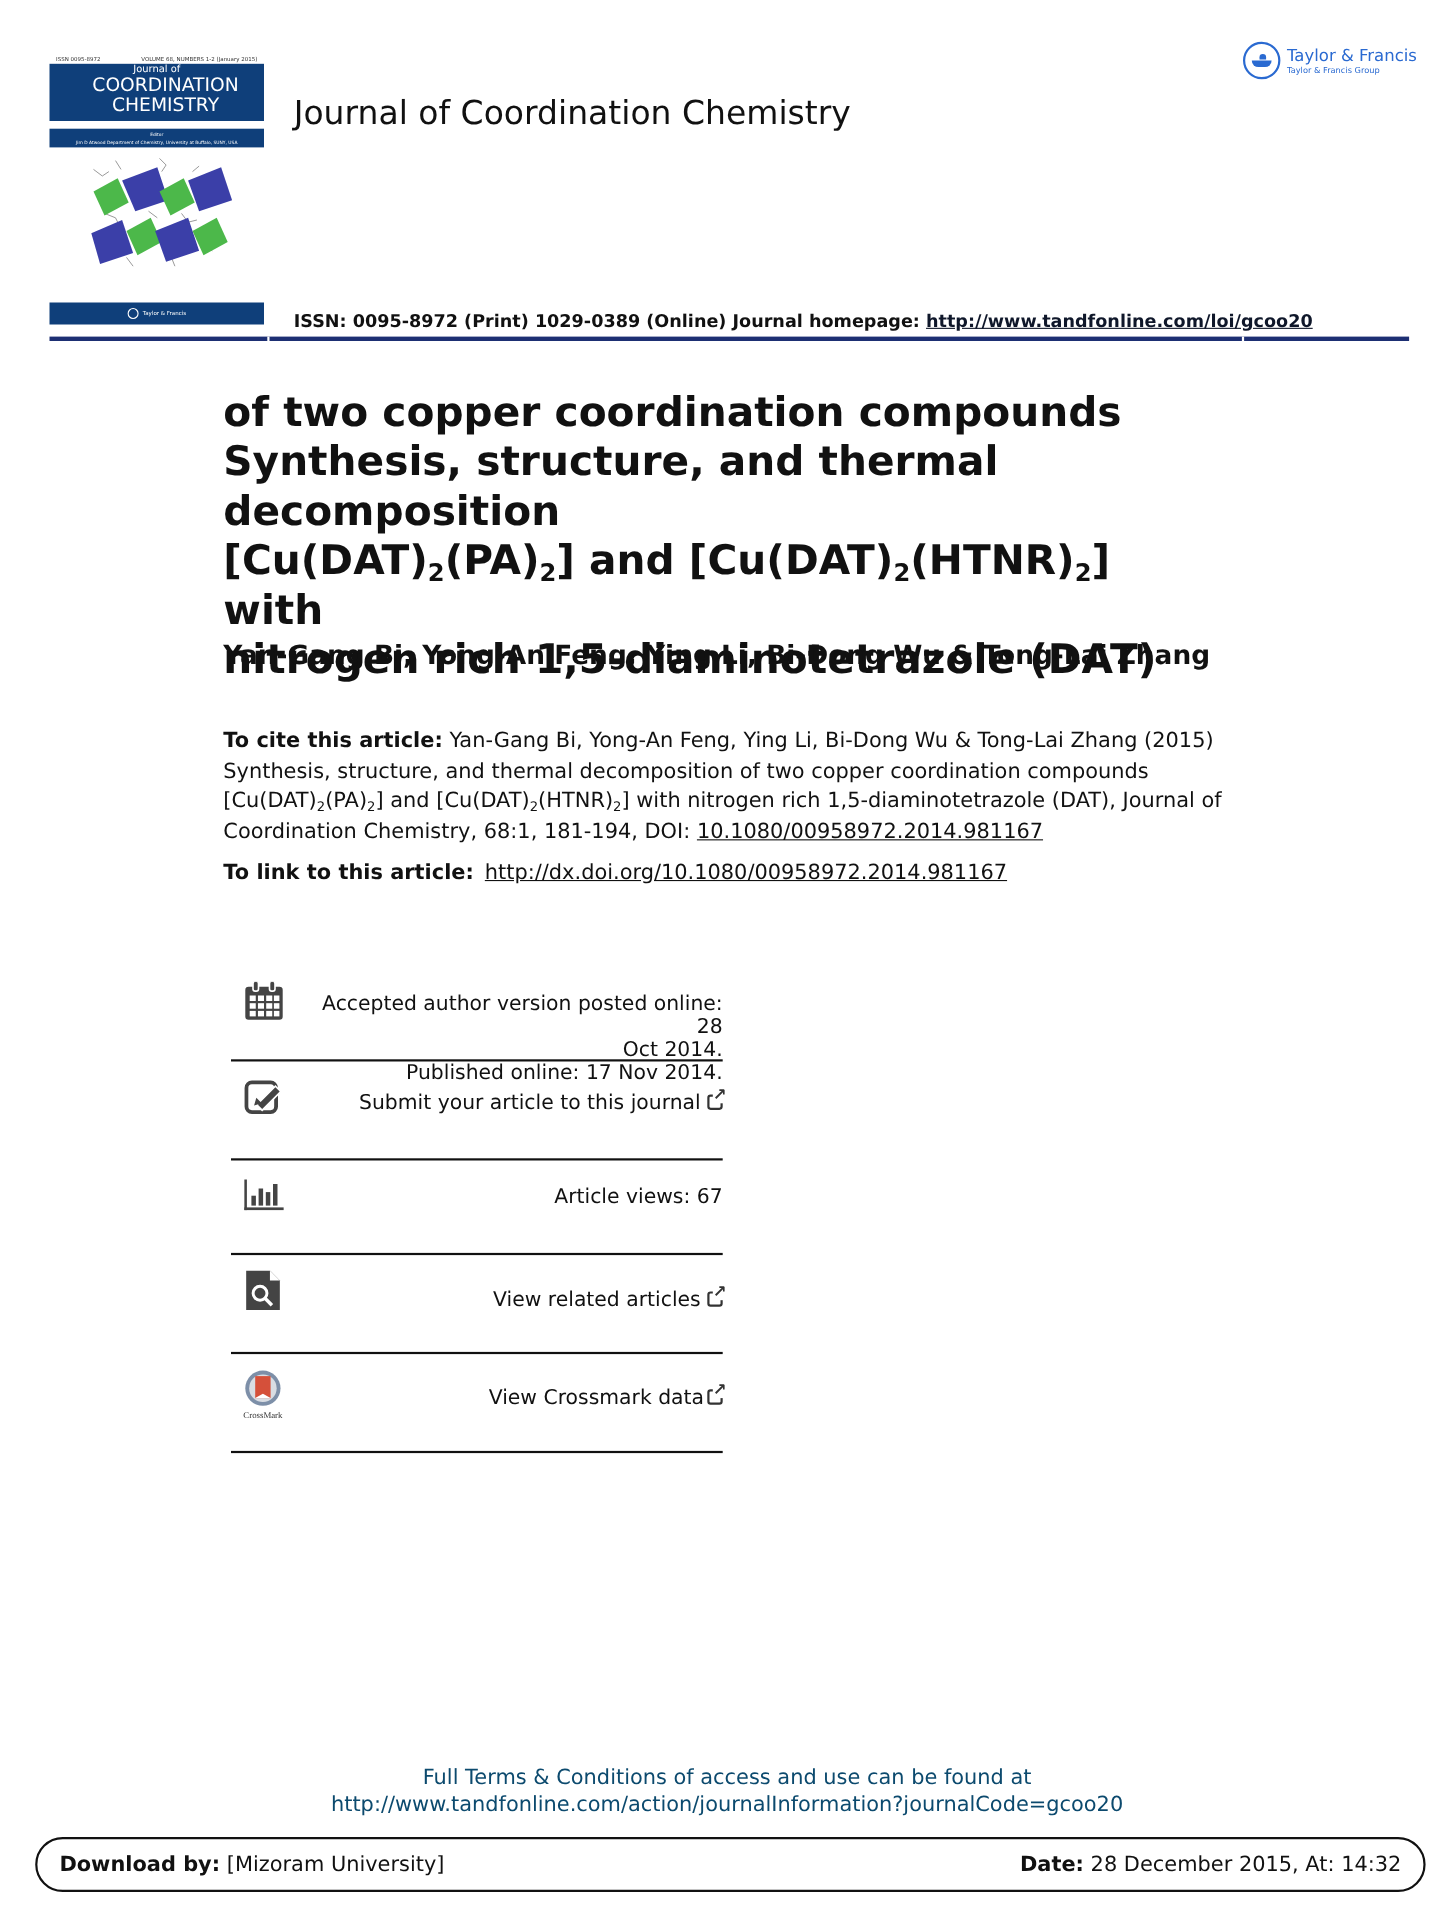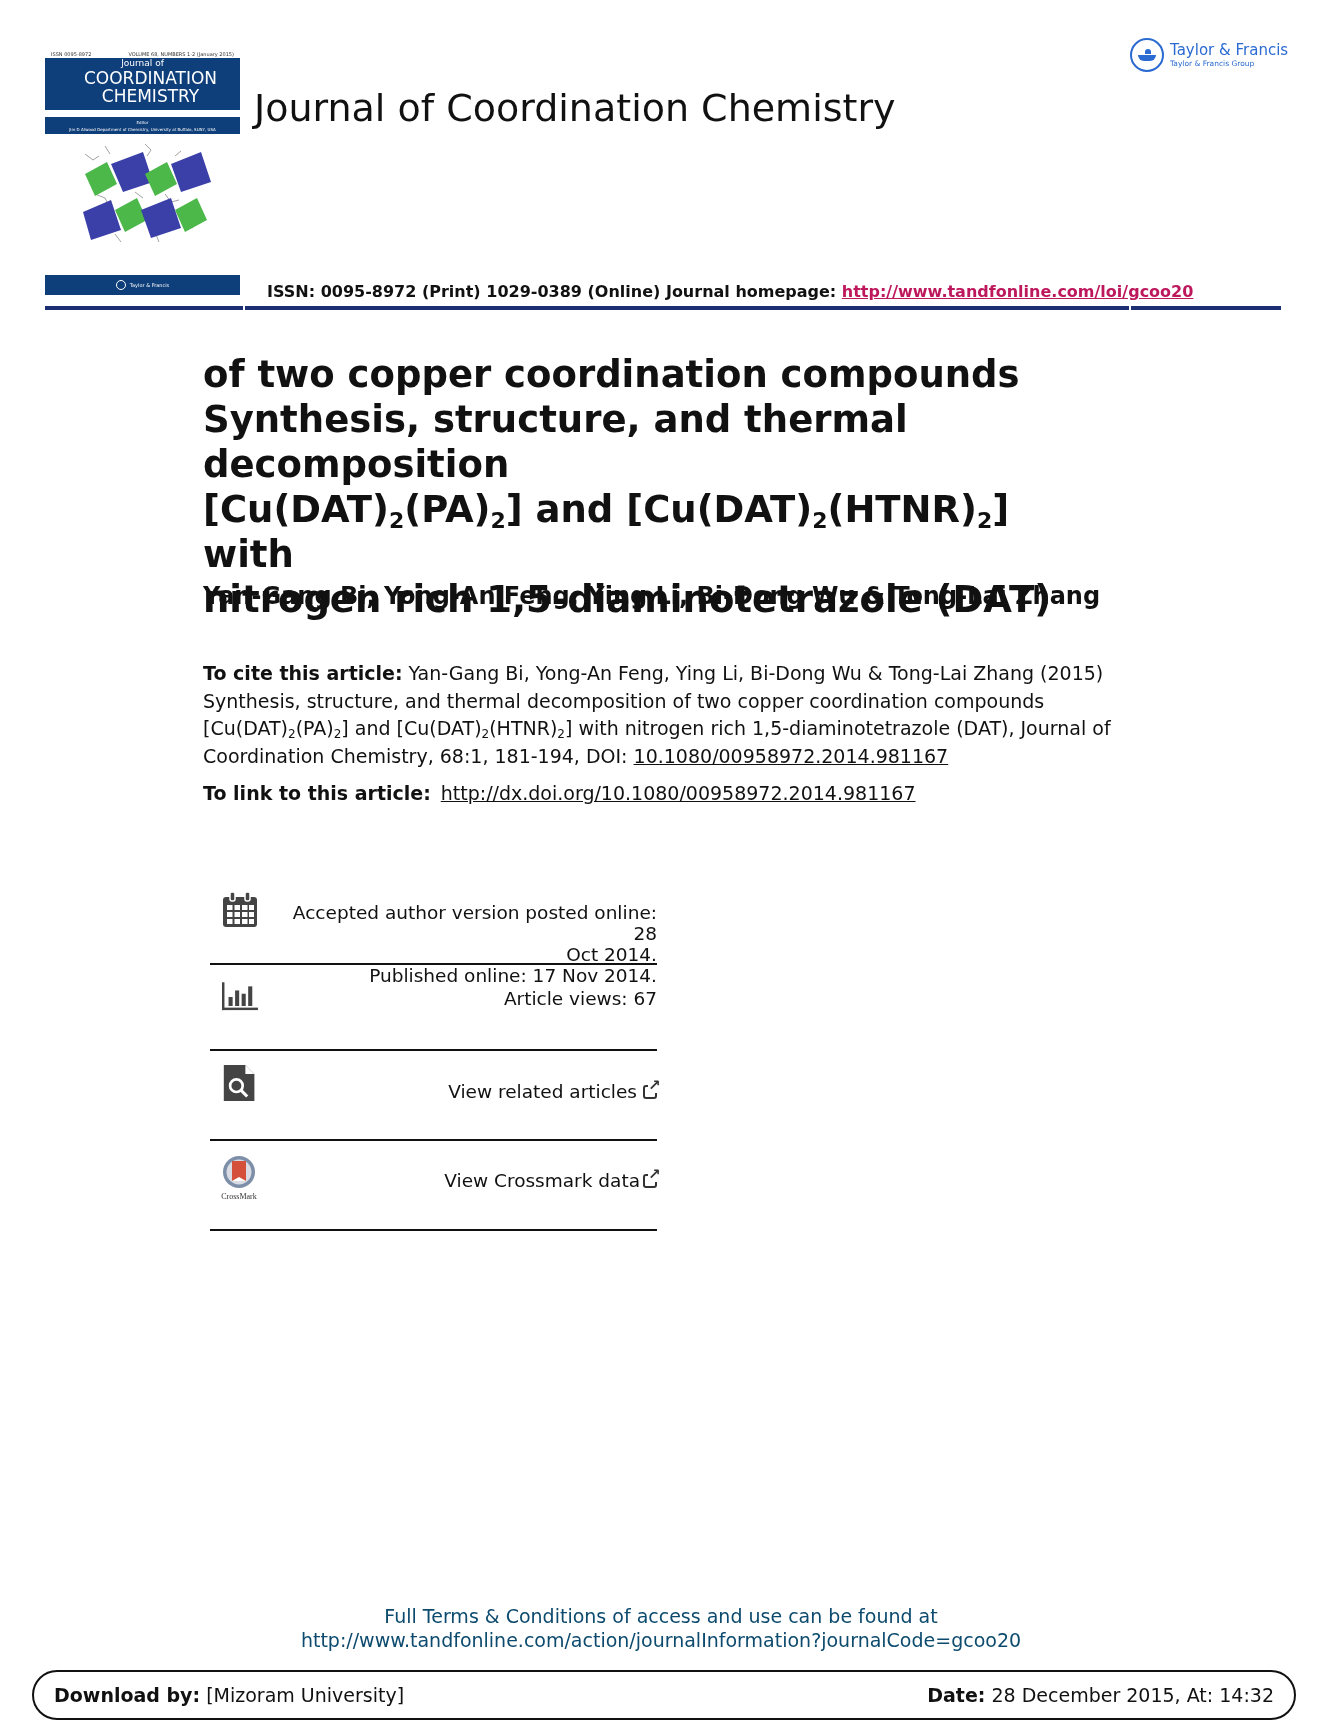--- a/index.html
+++ b/index.html
@@ -11,23 +11,23 @@
   .cover { left:45px; top:50px; width:195px; height:245px; }
   .cover-top { font-size:5px; color:#333; display:flex; justify-content:space-between; padding:0 6px; height:8px; line-height:8px; }
   .cover-band { background:#0f3f7a; color:#fff; text-align:center; height:52px; }
   .cover-band .j-of { font-size:9px; line-height:11px; padding-top:0; }
   .cover-band .j-main { font-size:17px; line-height:18px; letter-spacing:0;padding-left:16px; }
   .cover-editor { background:#0f3f7a; color:#fff; height:17px; margin-top:7px; font-size:4px; text-align:center; line-height:7px; padding-top:2px; box-sizing:border-box; }
   .cover-img { height:130px; position:relative; }
   .cover-bottom { background:#0f3f7a; height:20px; color:#fff; font-size:5px; display:flex; align-items:center; justify-content:center; gap:4px; position:absolute; bottom:0; left:0; right:0; }
   .cover-bottom .tf-ring { width:10px; height:10px; border:1px solid #fff; border-radius:50%; box-sizing:border-box; }
 
-  .journal-title { left:254px; top:86px; font-size:38px; color:#111; white-space:nowrap; }
+  .journal-title { left:267px; top:86px; font-size:30px; color:#111; white-space:nowrap; }
   .issn-line { left:267px; top:282px; font-size:16px; font-weight:bold; color:#111; white-space:nowrap; }
-  .issn-line a { color:#be185d; text-decoration:underline; }
+  .issn-line a { color:#0f172a; text-decoration:underline; }
   .rule { left:45px; top:306px; width:1236px; height:4px; background:#1d2f73; }
   .rule-gap { left:243px; top:306px; width:2px; height:4px; background:#fff; }
   .rule-gap2 { left:1129px; top:306px; width:2px; height:4px; background:#fff; }
 
   .tf-logo { left:1130px; top:38px; display:flex; align-items:center; gap:6px; color:#2a6ad1; }
   .tf-logo .ring { width:34px; height:34px; border:2px solid #2a6ad1; border-radius:50%; box-sizing:border-box; position:relative; }
   .tf-logo .ring:after { content:""; position:absolute; left:6px; right:6px; top:15px; height:6px; background:#2a6ad1; border-radius:0 0 8px 8px; }
   .tf-logo .ring:before { content:""; position:absolute; left:13px; top:9px; width:6px; height:5px; background:#2a6ad1; border-radius:3px 3px 0 0; }
   .tf-logo .name { font-size:15px; line-height:17px; }
   .tf-logo .group { font-size:7.5px; line-height:9px; }
@@ -152,20 +152,28 @@
           <rect x="27" y="27" width="5" height="5"></rect>
       </g>
     </svg>
     <div class="text" style="padding-top:14px;">
       <div>Accepted author version posted online: 28</div>
       <div>Oct 2014.</div>
       <div>Published online: 17 Nov 2014.</div>
     </div>
   </div>
 
+  <div class="info-row" style="height:90px;">
+    <svg class="icon" style="top:12px;" viewBox="0 0 36 36">
+      <rect x="2" y="7" width="27" height="27" rx="5" fill="none" stroke="#444" stroke-width="3.5"></rect>
+      <rect x="10" y="18" width="24" height="7" transform="rotate(-45 22 21)" fill="#444" stroke="#fff" stroke-width="1.5"></rect>
+      <polygon points="9,28 11,21 16,26" fill="#444"></polygon>
+    </svg>
+    <div class="text" style="padding-top:27px;"><span>Submit your article to this journal</span><span class="ext"></span></div>
+  </div>
 
   <div class="info-row" style="height:86px;">
     <svg class="icon" style="top:14px;" viewBox="0 0 44 36">
       <rect x="0" y="0" width="3" height="34" fill="#444"></rect>
       <rect x="0" y="31" width="44" height="3" fill="#444"></rect>
       <rect x="8" y="18" width="5" height="11" fill="#444"></rect>
       <rect x="16" y="10" width="5" height="19" fill="#444"></rect>
       <rect x="24" y="14" width="5" height="15" fill="#444"></rect>
       <rect x="32" y="5" width="5" height="24" fill="#444"></rect>
     </svg>

